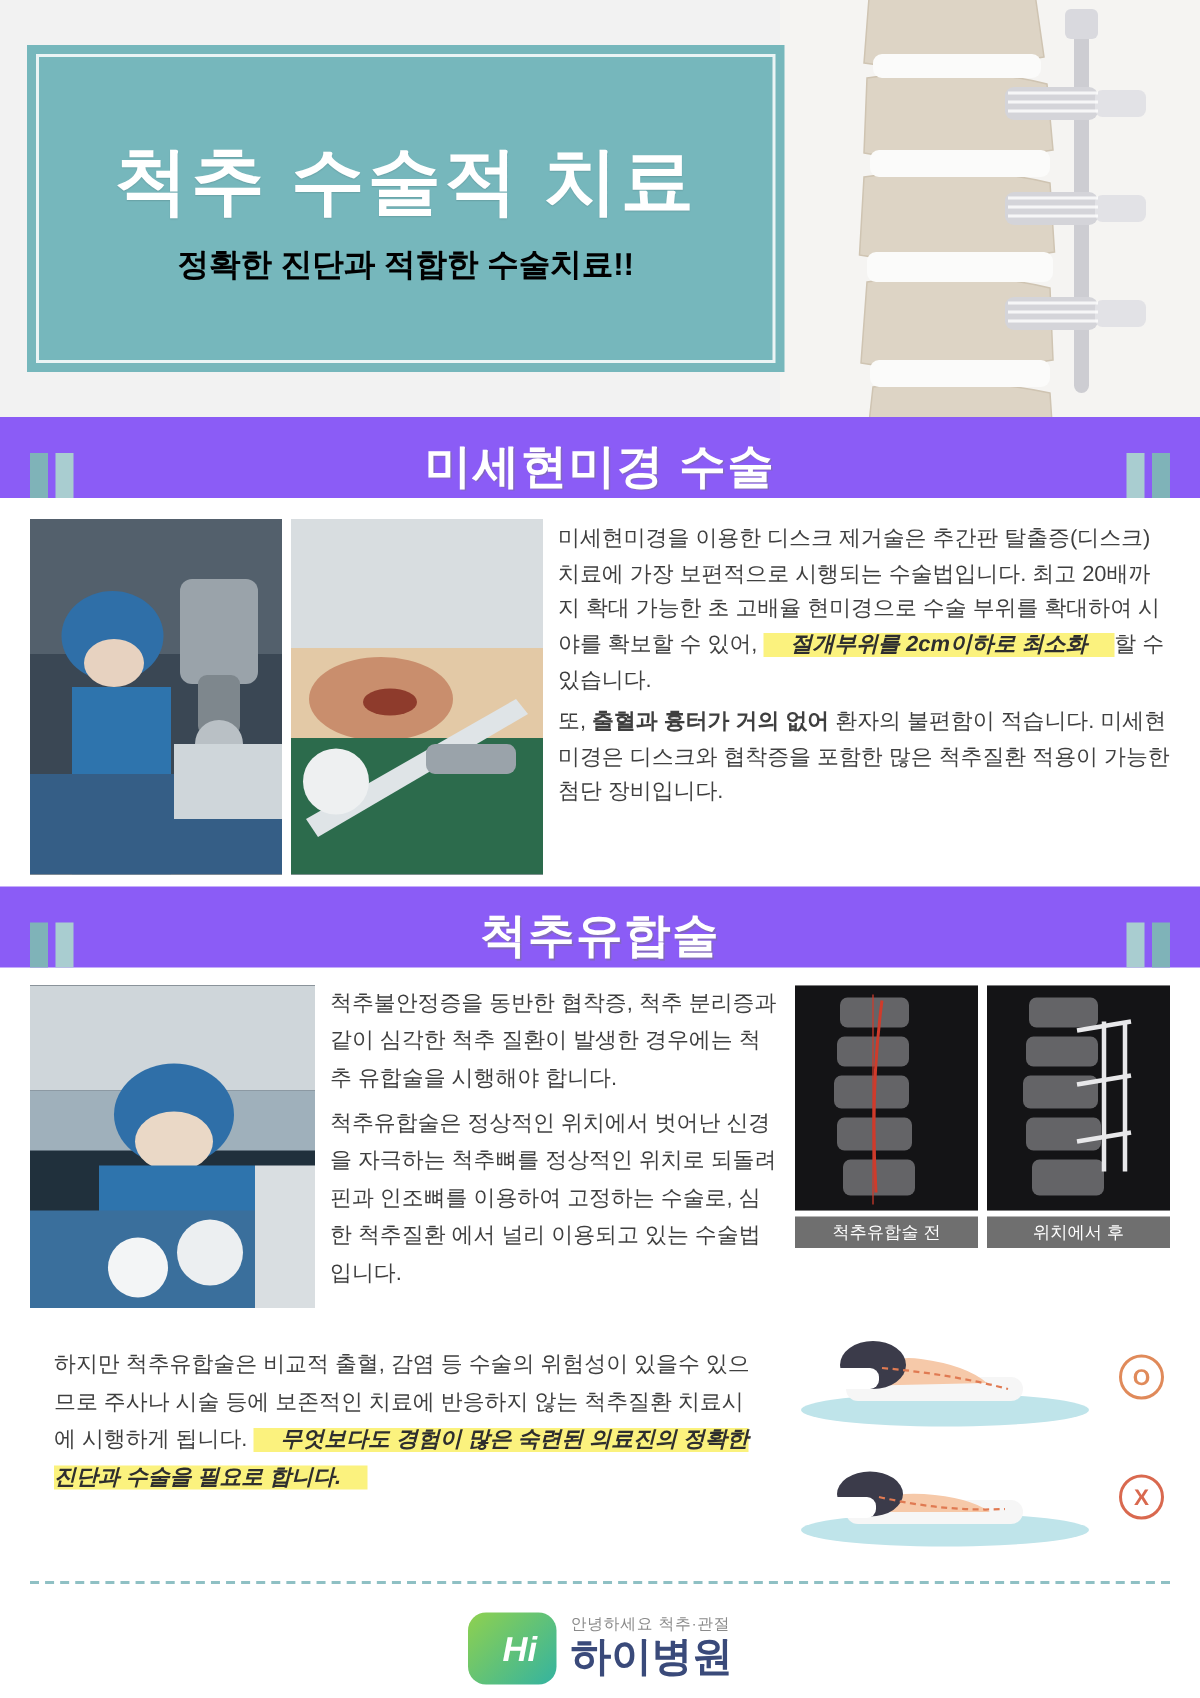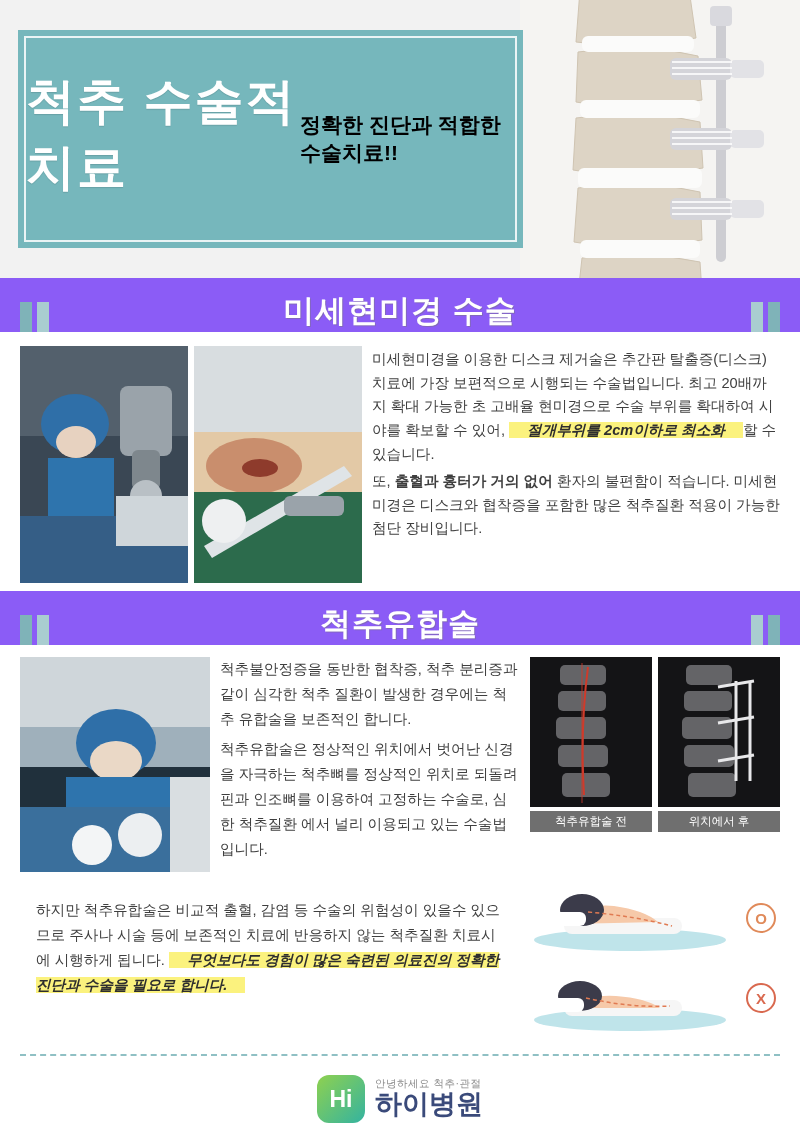--- a/index.html
+++ b/index.html
@@ -28,21 +28,21 @@
     position:absolute;
     left:18px;top:30px;width:505px;height:218px;
     background:#76b7bc;
     box-sizing:border-box;
     padding:6px;
   }
   .hero-title-inner{
     border:2px solid rgba(255,255,255,.85);
     width:100%;height:100%;
     box-sizing:border-box;
-    display:flex;flex-direction:row;
+    display:flex;flex-direction:column;
     align-items:center;justify-content:center;
   }
   .hero-title{
     font-size:49px;font-weight:bold;color:#ffffff;
     letter-spacing:2px;
     margin:0 0 8px 0;
     text-shadow:0 1px 1px rgba(0,0,0,.12);
   }
   .hero-sub{
     font-size:21px;font-weight:bold;color:#000000;
@@ -120,20 +120,22 @@
     border-top:2px dashed #8fc0c4;
   }
   .footer{
     height:86px;display:flex;align-items:center;justify-content:center;gap:10px;
   }
   .hi-logo{
     width:48px;height:48px;border-radius:12px;
     background:linear-gradient(135deg,#8fd14f,#34b3a0);
     color:#fff;font-size:23px;font-weight:bold;
     display:flex;align-items:center;justify-content:center;
+    font-style:italic;
+    padding-left:11px;
   }
   .brand-txt{display:flex;flex-direction:column;line-height:1.1;}
   .brand-small{font-size:10.5px;color:#8a8a8a;letter-spacing:.5px;}
   .brand-big{font-size:27px;font-weight:bold;color:#3a4a7a;}
 </style>
 </head>
 <body>
 
 <div class="hero">
   <div class="hero-spine">
@@ -269,21 +271,21 @@
         <rect x="46" y="120" width="104" height="95" fill="#2e74ad"></rect>
         <rect x="0" y="150" width="190" height="65" fill="#3a6f9c"></rect>
         <circle cx="120" cy="178" r="22" fill="#eceff1"></circle>
         <circle cx="72" cy="188" r="20" fill="#f3f5f6"></circle>
         <rect x="150" y="120" width="40" height="95" fill="#d9dee1"></rect>
       </svg>
     </div>
 
     <div class="txt2">
       <p style="margin:0 0 6px 0">
-        척추불안정증을 동반한 협착증, 척추 분리증과 같이 심각한 척추 질환이 발생한 경우에는 척추 유합술을 보존적인 합니다.
+        척추불안정증을 동반한 협착증, 척추 분리증과 같이 심각한 척추 질환이 발생한 경우에는 척추 유합술을 시행해야 합니다.
       </p>
       <p style="margin:0">
         척추유합술은 정상적인 위치에서 벗어난 신경 을 자극하는 척추뼈를 정상적인 위치로 되돌려 핀과 인조뼈를 이용하여 고정하는 수술로, 심한 척추질환 에서 널리 이용되고 있는 수술법입니다.
       </p>
     </div>
 
     <div class="xray-col">
       <div class="xray-row">
         <div class="xray">
           <svg width="122" height="150" viewBox="0 0 122 150">

